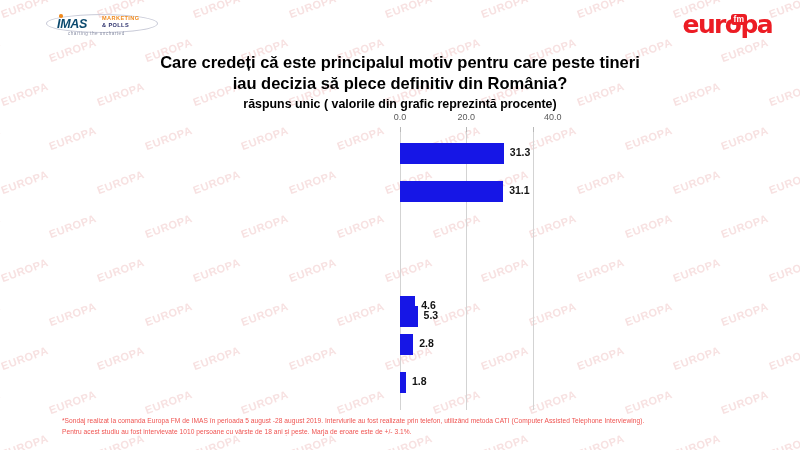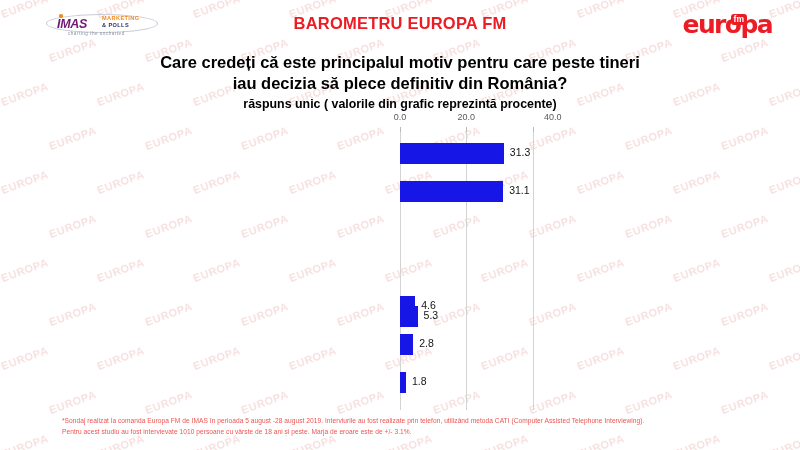--- a/index.html
+++ b/index.html
@@ -61,21 +61,21 @@
     width: 112px; height: 19px;
     border: 1px solid #c9cbd8;
     border-radius: 50%;
   }
   #imas-logo .imas-word {
     position: absolute;
     left: 11px; top: 7px;
     font-size: 12.5px;
     font-weight: bold;
     font-style: italic;
-    color: #701a75;
+    color: #0c4a6e;
     letter-spacing: -0.3px;
   }
   #imas-logo .idot {
     position: absolute;
     left: 13px; top: 4px;
     width: 3.5px; height: 3.5px;
     border-radius: 50%;
     background: #f08a1e;
   }
   #imas-logo .mk {
@@ -202,21 +202,21 @@
   .bar {
     position: absolute;
     left: 0; top: 0;
     height: 21px;
     background: #1616e6;
   }
   .bar-value {
     position: absolute;
     top: 3px;
     font-size: 10.5px;
-    font-weight: normal;
+    font-weight: bold;
     color: #141414;
     white-space: nowrap;
   }
 
   
   #footnote {
     position: absolute;
     left: 62px; top: 416px;
     width: 690px;
     font-size: 6.6px;
@@ -336,21 +336,20 @@
 
     <div id="imas-logo">
       <div class="ellipse"></div>
       <div class="idot"></div>
       <div class="imas-word">IMAS</div>
       <div class="mk">MARKETING</div>
       <div class="pl">&amp; POLLS</div>
       <div class="tagline">charting the uncharted</div>
     </div>
 
-    <div id="slide-header-title">BAROMETRU EUROPA FM</div>
 
     <div id="europafm-logo">
       <span class="eword">europa</span>
       <span class="fmbox">fm</span>
     </div>
 
   </div>
 
   <div id="question-block">
     <div id="question-line-1">Care credeți că este principalul motiv pentru care peste tineri</div>

